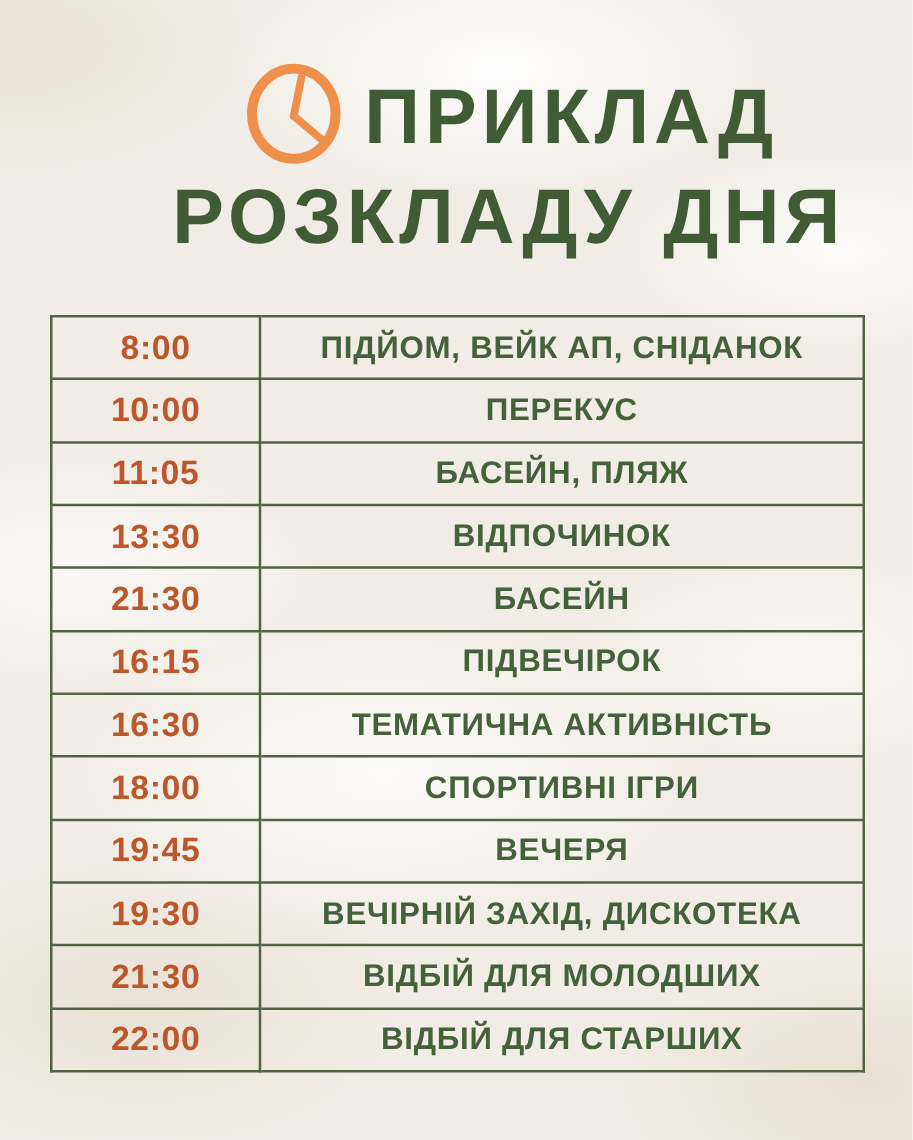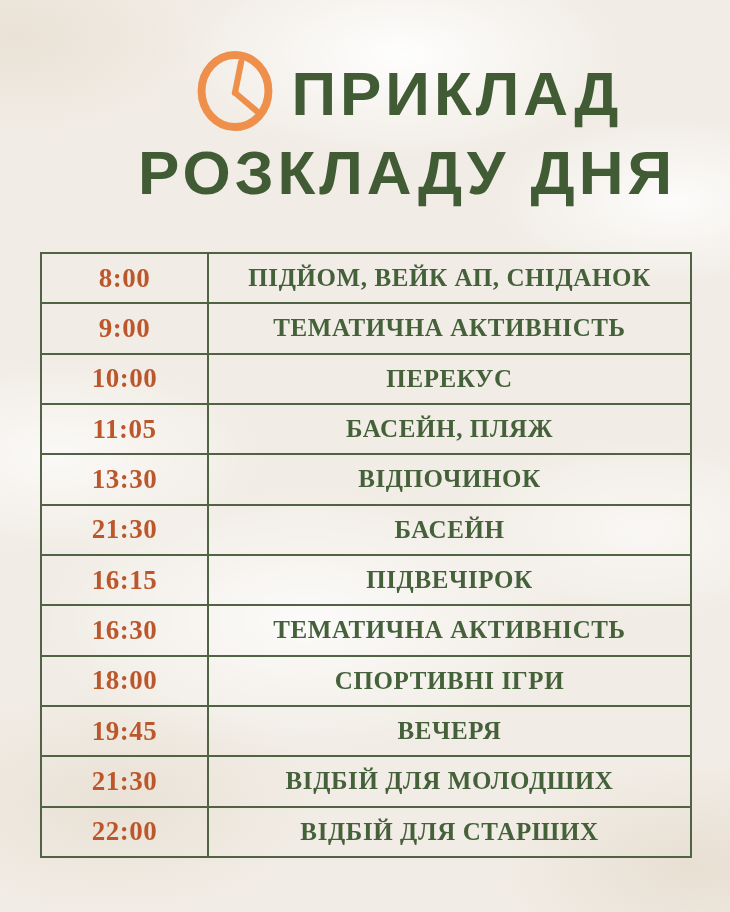--- a/index.html
+++ b/index.html
@@ -66,21 +66,20 @@
     width: 652px;
     height: 606px;
     border-collapse: collapse;
     table-layout: fixed;
   }
   table.schedule td {
     border: 2px solid #506343;
     text-align: center;
     vertical-align: middle;
     padding: 0;
-    font-family: Liberation Serif, serif;
   }
   td.time-cell {
     width: 167px;
     color: #bc572b;
     font-size: 27px;
     font-weight: 700;
     letter-spacing: 0.5px;
   }
   td.activity-cell {
     color: #44613a;
@@ -106,24 +105,20 @@
     <h1>РОЗКЛАДУ ДНЯ</h1>
   </div>
 
   <table class="schedule">
     <tbody>
       <tr>
         <td class="time-cell">8:00</td>
         <td class="activity-cell">ПІДЙОМ, ВЕЙК АП, СНІДАНОК</td>
       </tr>
       <tr>
-        <td class="time-cell">9:00</td>
-        <td class="activity-cell">ТЕМАТИЧНА АКТИВНІСТЬ</td>
-      </tr>
-      <tr>
         <td class="time-cell">10:00</td>
         <td class="activity-cell">ПЕРЕКУС</td>
       </tr>
       <tr>
         <td class="time-cell">11:05</td>
         <td class="activity-cell">БАСЕЙН, ПЛЯЖ</td>
       </tr>
       <tr>
         <td class="time-cell">13:30</td>
         <td class="activity-cell">ВІДПОЧИНОК</td>
@@ -142,20 +137,24 @@
       </tr>
       <tr>
         <td class="time-cell">18:00</td>
         <td class="activity-cell">СПОРТИВНІ ІГРИ</td>
       </tr>
       <tr>
         <td class="time-cell">19:45</td>
         <td class="activity-cell">ВЕЧЕРЯ</td>
       </tr>
       <tr>
+        <td class="time-cell">19:30</td>
+        <td class="activity-cell">ВЕЧІРНІЙ ЗАХІД, ДИСКОТЕКА</td>
+      </tr>
+      <tr>
         <td class="time-cell">21:30</td>
         <td class="activity-cell">ВІДБІЙ ДЛЯ МОЛОДШИХ</td>
       </tr>
       <tr>
         <td class="time-cell">22:00</td>
         <td class="activity-cell">ВІДБІЙ ДЛЯ СТАРШИХ</td>
       </tr>
     </tbody>
   </table>
 

